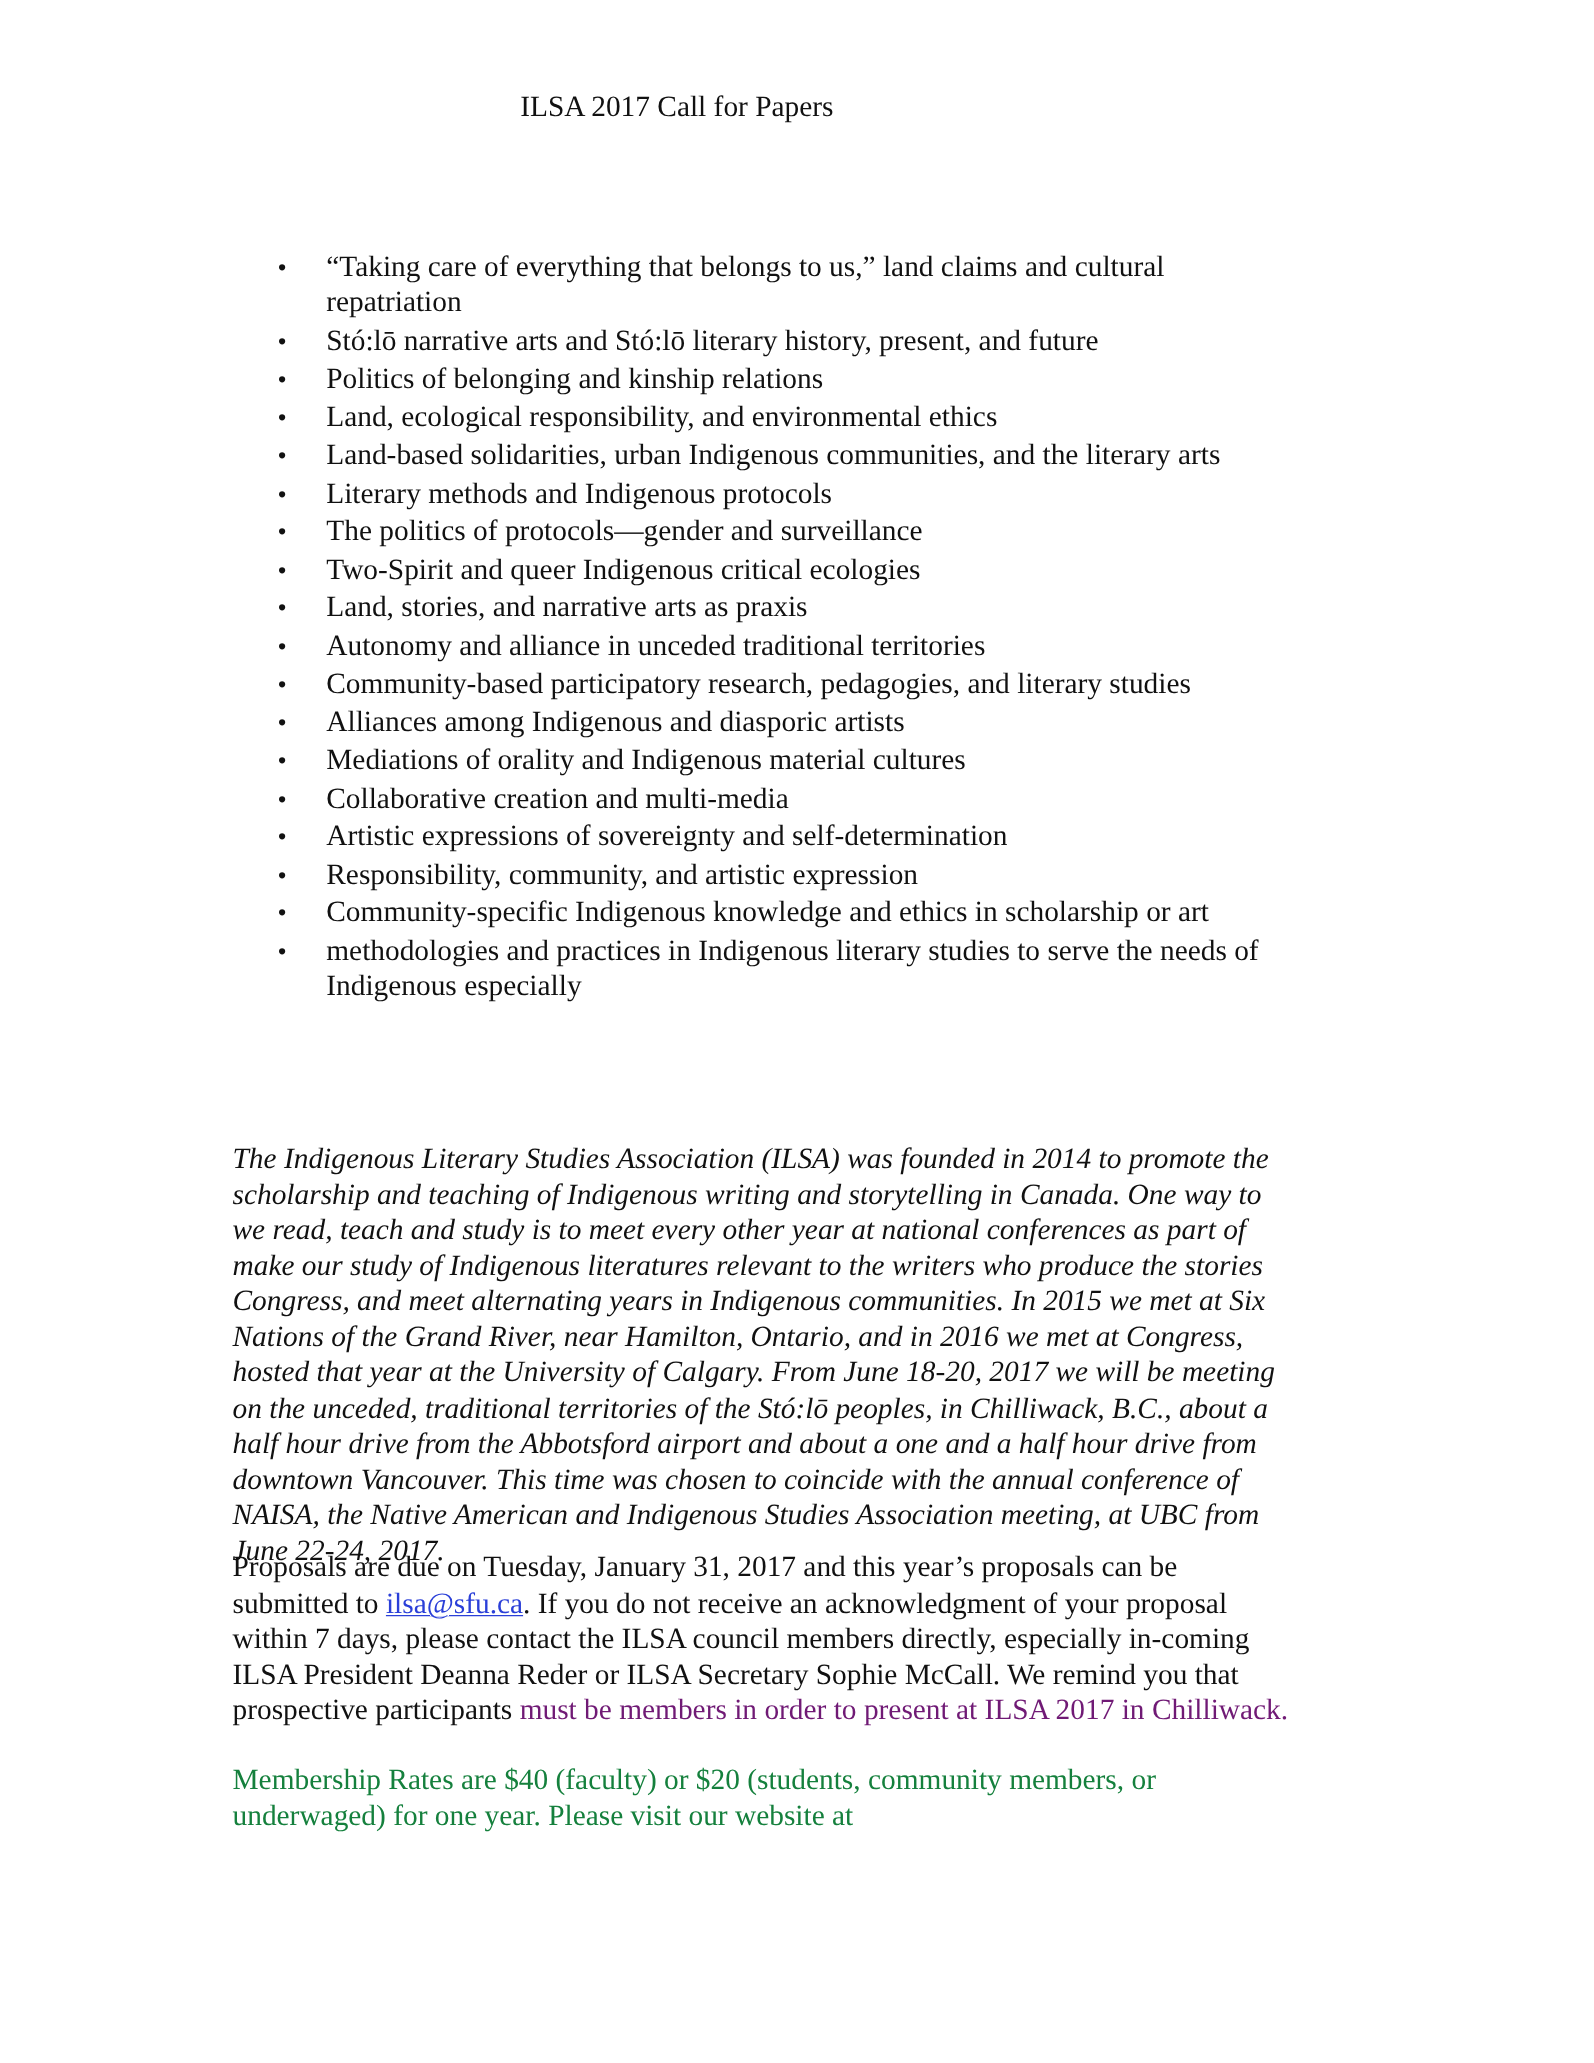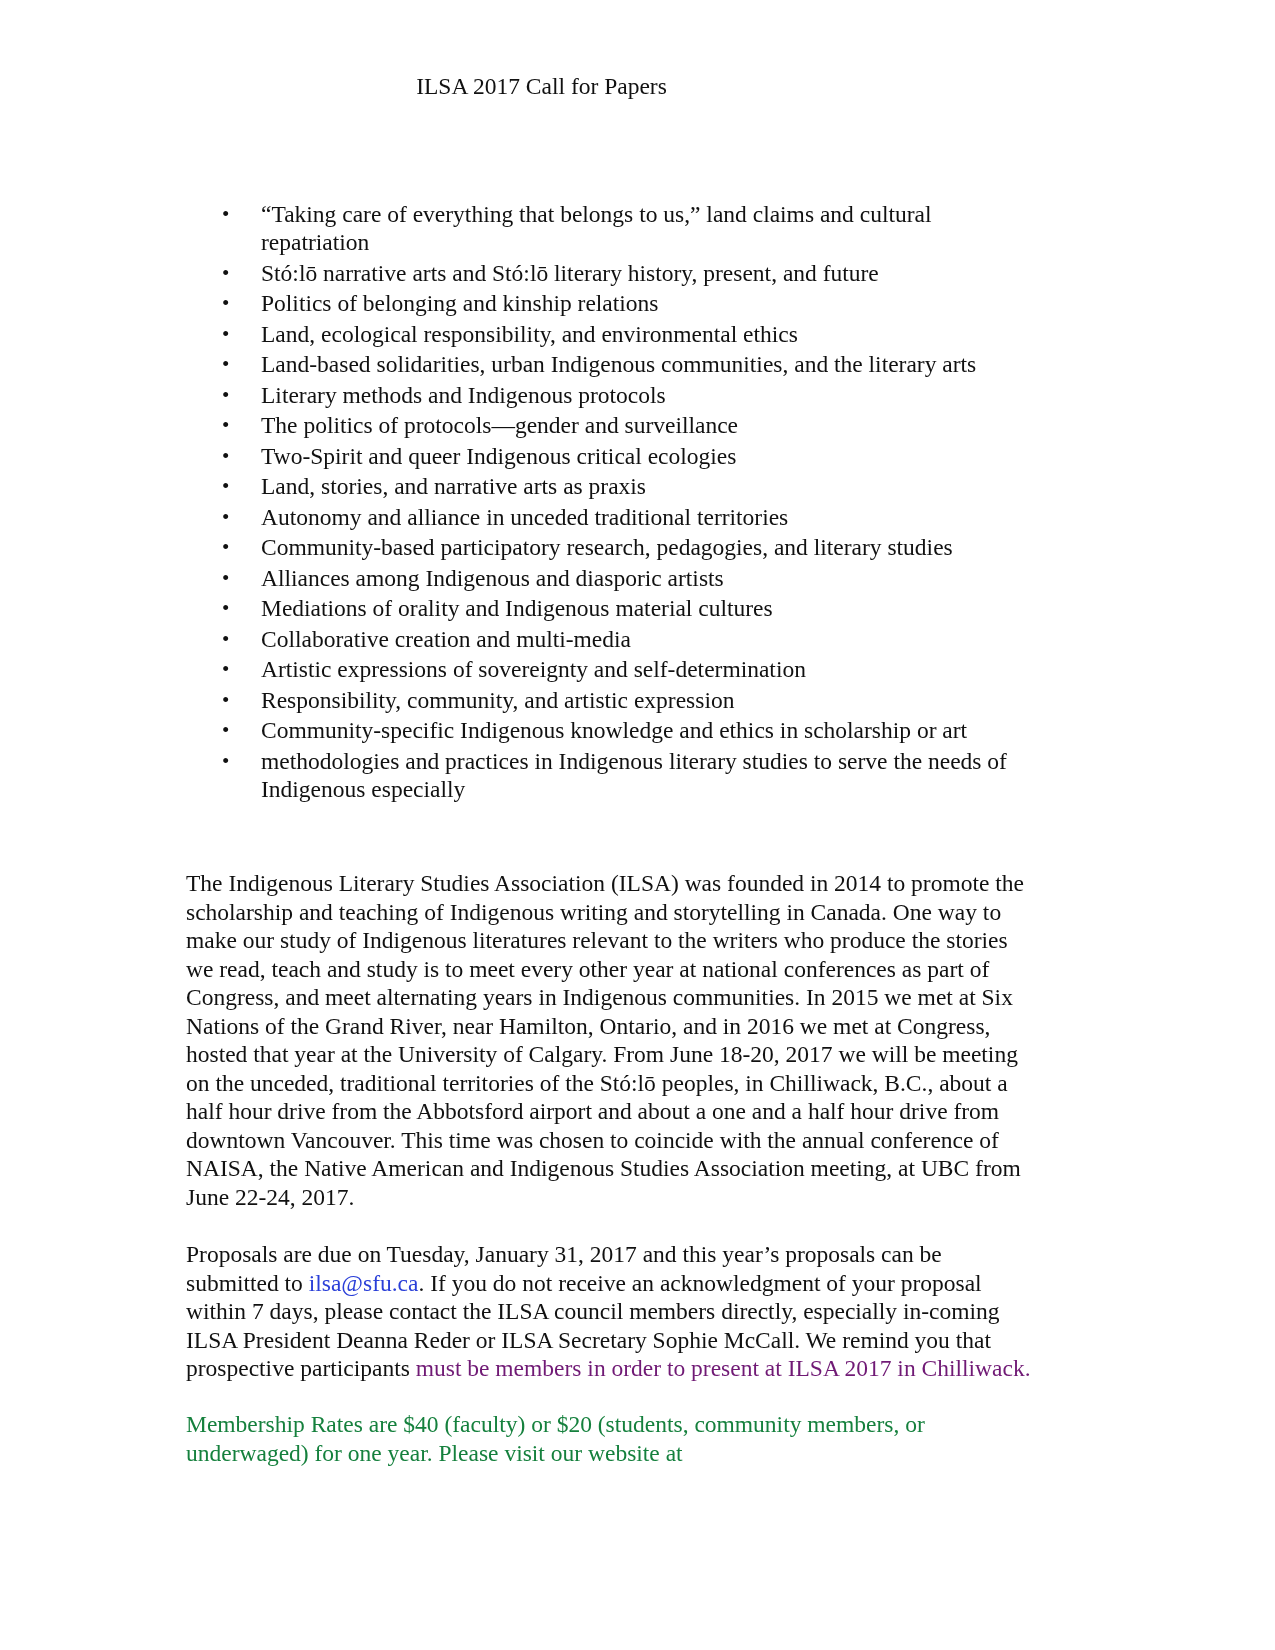--- a/index.html
+++ b/index.html
@@ -49,26 +49,27 @@
       font-size: 21px;
     }
     .body-para {
       position: absolute;
       left: 186px;
       width: 900px;
       margin: 0;
       font-size: 23.5px;
       line-height: 28.5px;
     }
-    .para-intro { top: 869px; }
+    .para-intro { top: 913px; font-style: italic; }
     .para-proposals { top: 1240px; }
     .para-membership { top: 1410px; color: #15803d; }
     .line { display: block; white-space: nowrap; }
     .email-link {
       color: #2a3fd8;
+      text-decoration: underline;
       text-decoration-thickness: 1px;
       text-underline-offset: 2px;
     }
     .grey { color: #701a75; }
   </style>
 </head>
 <body>
 
 <div>
 
@@ -147,22 +148,22 @@
     <li class="topic-item">
         <span class="topic-bullet">•</span>
         <span class="line">methodologies and practices in Indigenous literary studies to serve the needs of</span>
         <span class="line">Indigenous especially</span>
       </li>
   </ul>
 
   <p class="body-para para-intro">
     <span class="line">The Indigenous Literary Studies Association (ILSA) was founded in 2014 to promote the</span>
     <span class="line">scholarship and teaching of Indigenous writing and storytelling in Canada. One way to</span>
+    <span class="line">we read, teach and study is to meet every other year at national conferences as part of</span>
     <span class="line">make our study of Indigenous literatures relevant to the writers who produce the stories</span>
-    <span class="line">we read, teach and study is to meet every other year at national conferences as part of</span>
     <span class="line">Congress, and meet alternating years in Indigenous communities. In 2015 we met at Six</span>
     <span class="line">Nations of the Grand River, near Hamilton, Ontario, and in 2016 we met at Congress,</span>
     <span class="line">hosted that year at the University of Calgary. From June 18-20, 2017 we will be meeting</span>
     <span class="line">on the unceded, traditional territories of the Stó:lō peoples, in Chilliwack, B.C., about a</span>
     <span class="line">half hour drive from the Abbotsford airport and about a one and a half hour drive from</span>
     <span class="line">downtown Vancouver. This time was chosen to coincide with the annual conference of</span>
     <span class="line">NAISA, the Native American and Indigenous Studies Association meeting, at UBC from</span>
     <span class="line">June 22-24, 2017.</span>
   </p>
 

